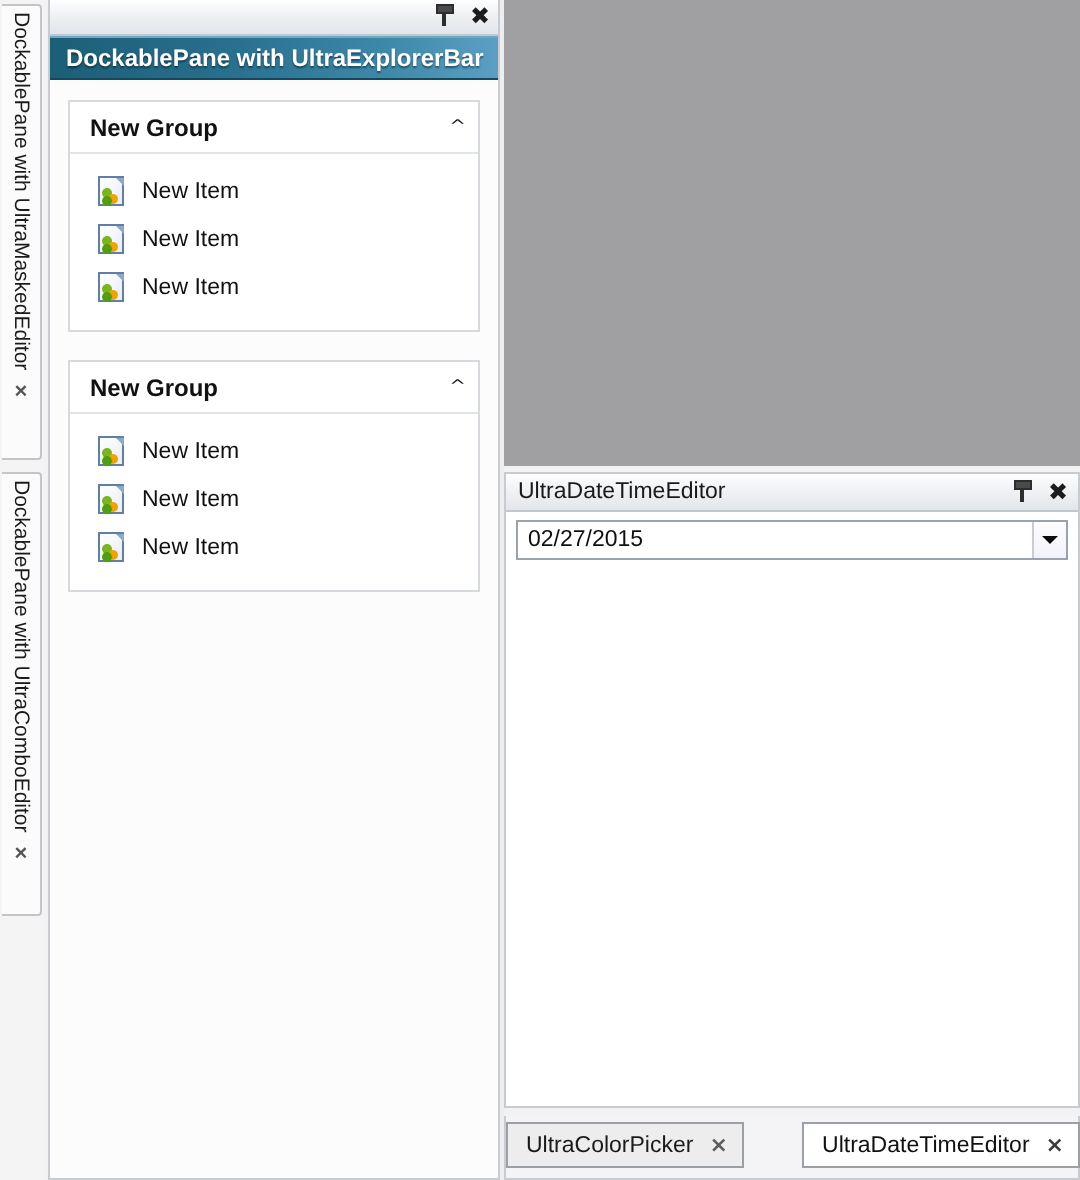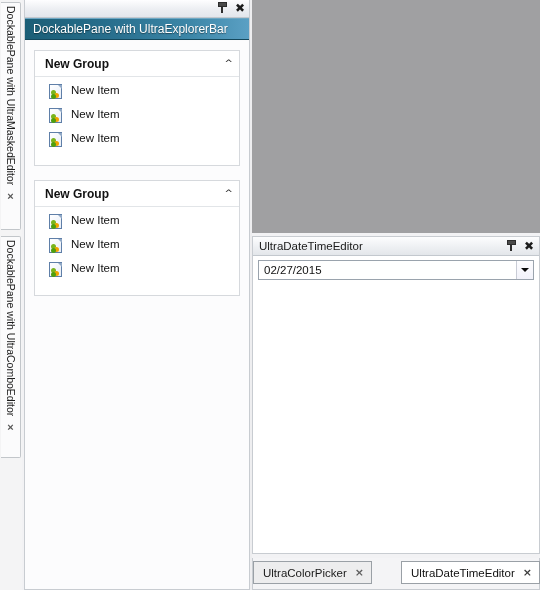--- a/index.html
+++ b/index.html
@@ -128,21 +128,21 @@
     background: linear-gradient(to right, #1b5e76 0%, #2a7190 42%, #3e88a9 75%, #5ba0c4 100%);
     border-top: 1px solid #6fa8c4;
     border-bottom: 1px solid #14485c;
     display: flex;
     align-items: center;
     box-sizing: border-box;
   }
   .pane-caption-title {
     color: #ffffff;
     font-size: 12px;
-    font-weight: normal;
+    font-weight: bold;
     padding-left: 8px;
     text-shadow: 0 1px 1px rgba(0,0,0,0.45);
     white-space: nowrap;
     text-align: center;
   }
 
   .explorer-body {
     position: absolute;
     left: 0; top: 41px; right: 0; bottom: 0;
     background: #fcfcfd;
@@ -178,20 +178,21 @@
     color: #1b1b1b;
     line-height: 10px;
     letter-spacing: -2px;
     transform: scaleY(0.8);
   }
   .eb-group-items {
     padding: 7px 0 9px 0;
   }
   .eb-item {
     display: flex;
+    align-items: center;
     height: 24px;
     padding-left: 14px;
   }
   .eb-item-label {
     font-size: 11.5px;
     color: #111111;
     margin-left: 8px;
   }
   
   .icon-doc {

